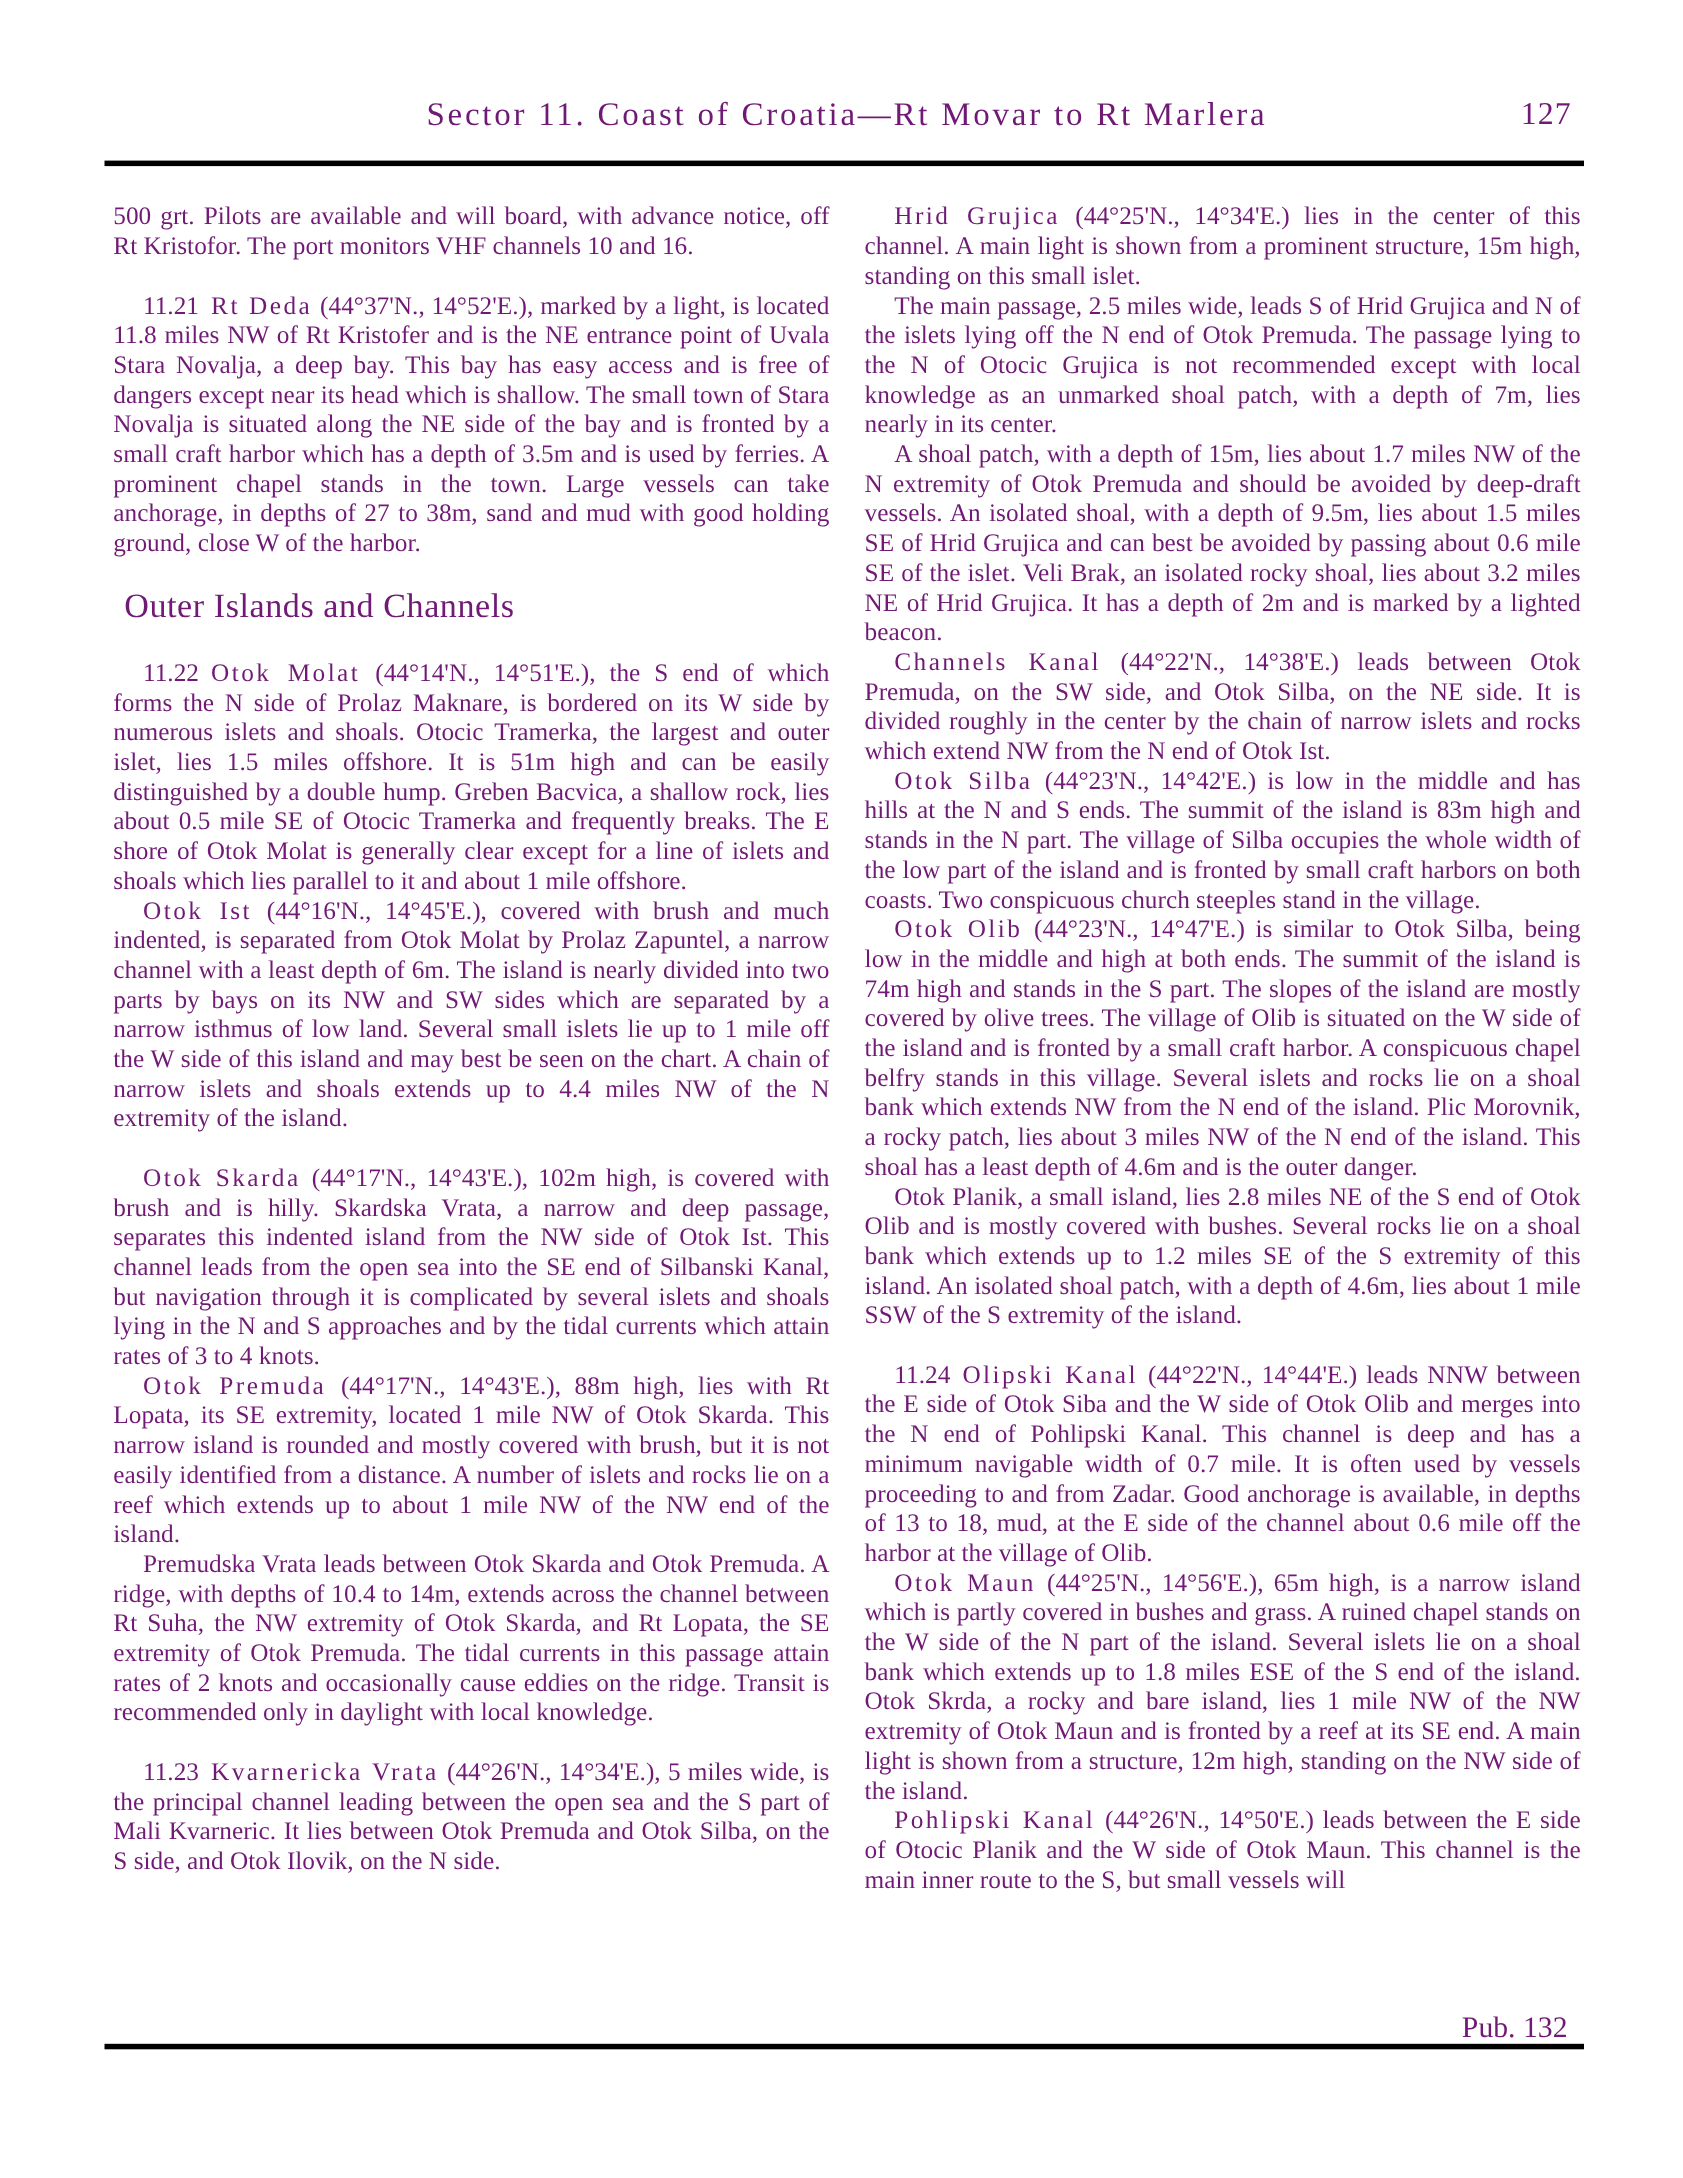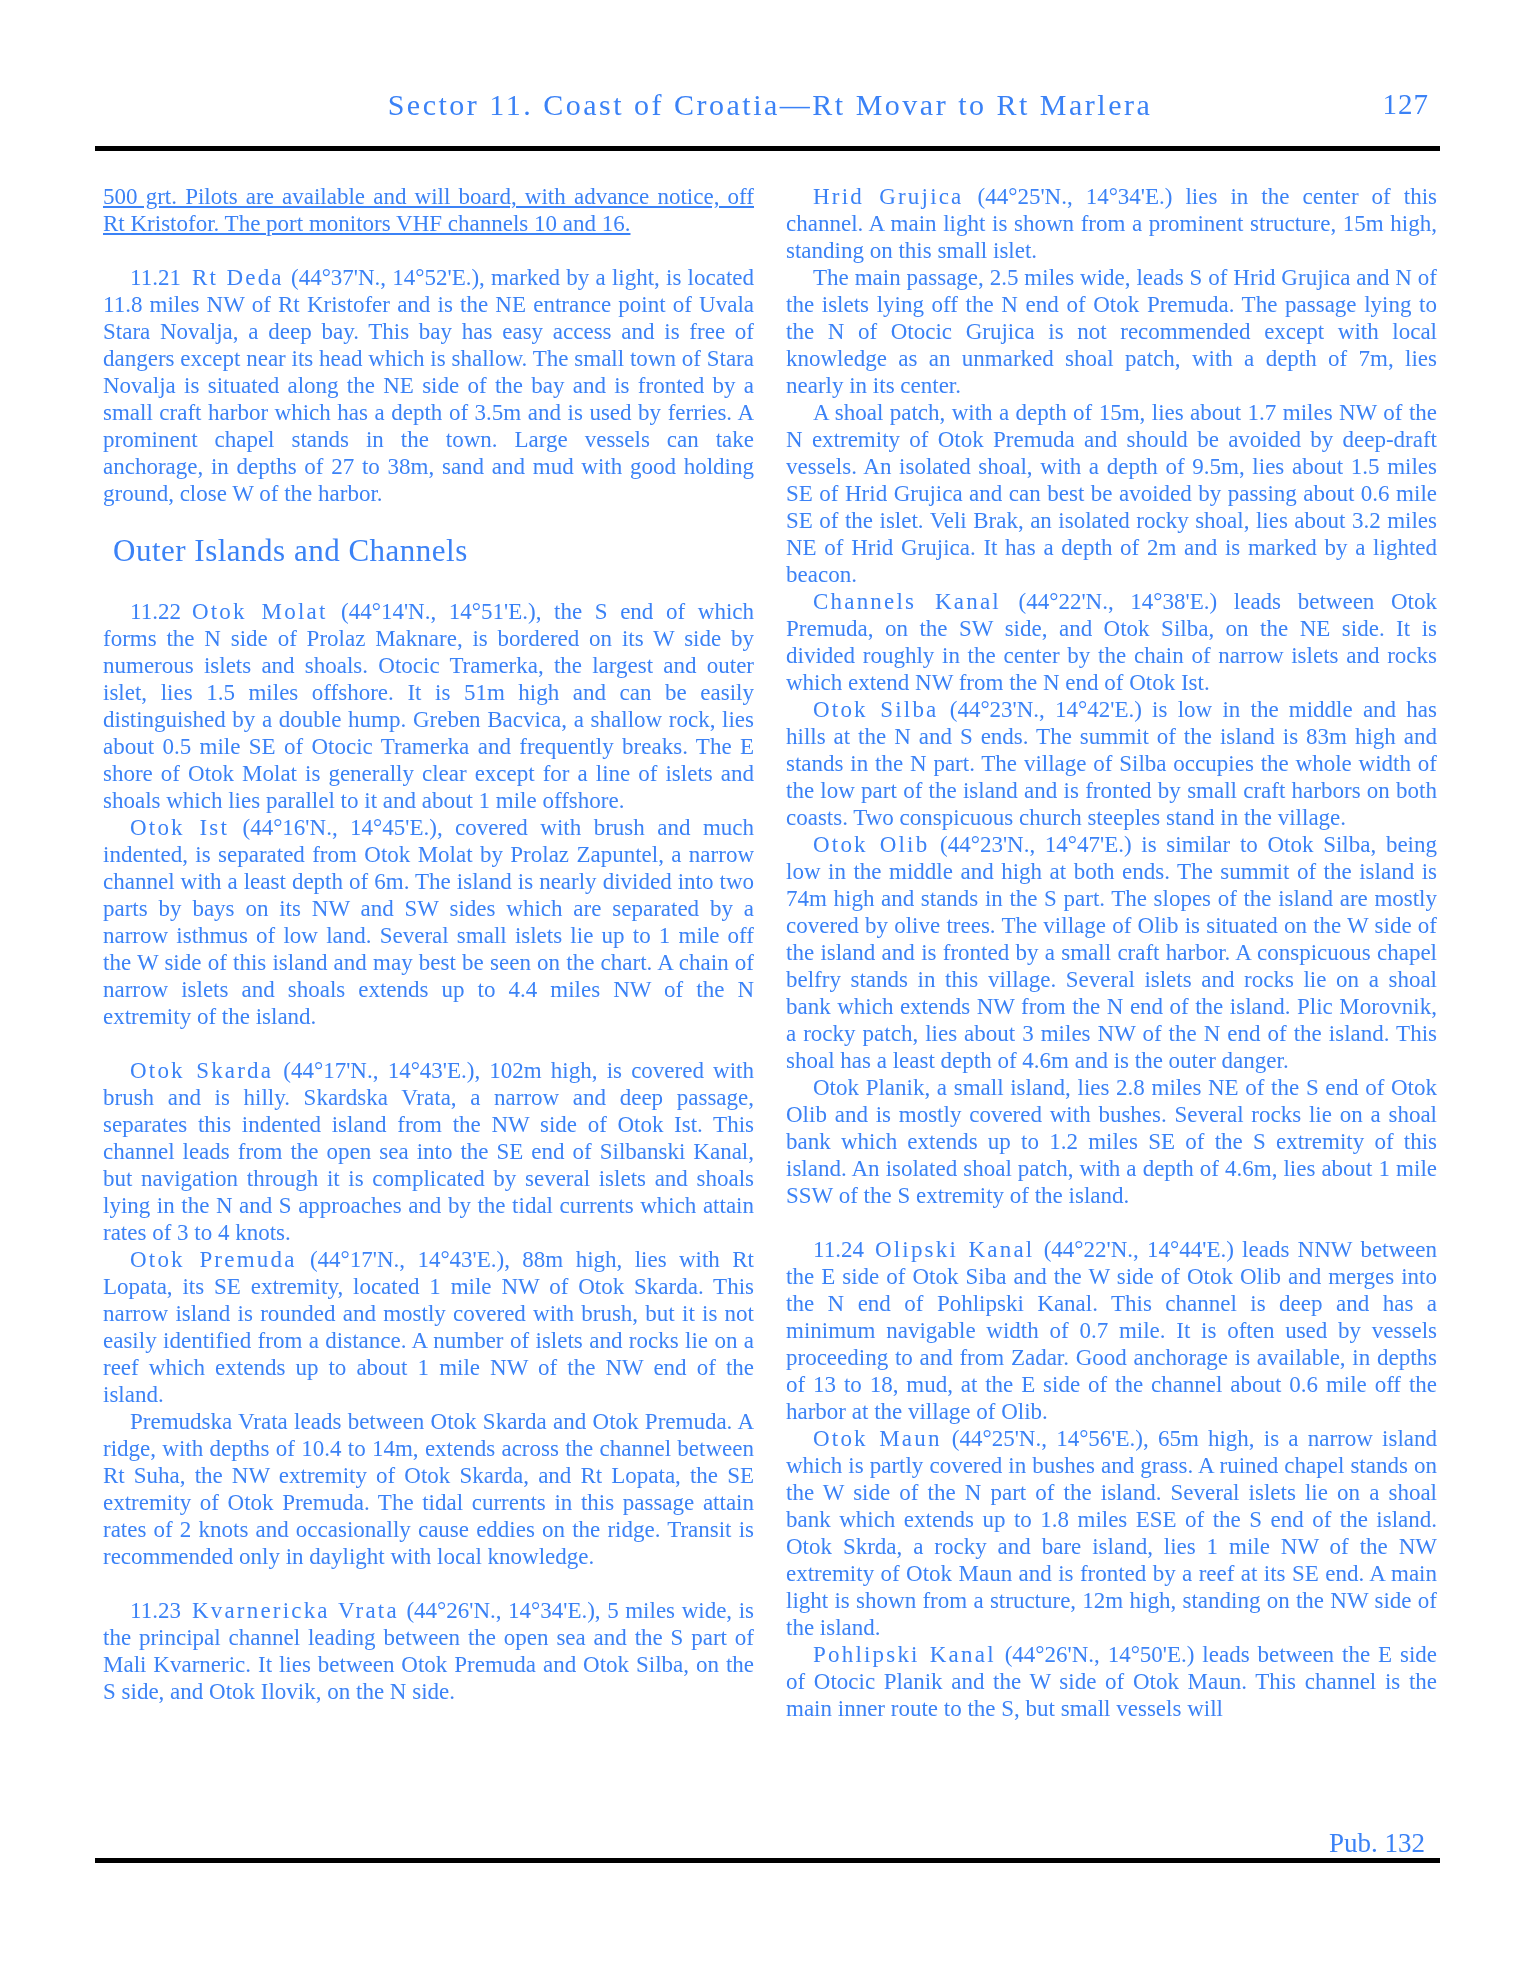--- a/index.html
+++ b/index.html
@@ -2,21 +2,21 @@
 <html><head>
 <meta charset="utf-8">
 <style>
   html, body { margin: 0; padding: 0; background: #e8e8e8; }
   .page {
     position: relative;
     width: 1530px;
     height: 1980px;
     margin: 0 auto;
     background: #ffffff;
-    color: #3b82f6;
+    color: #701a75;
     font-family: "Liberation Serif", "DejaVu Serif", serif;
     overflow: hidden;
   }
   .page-header {
     position: absolute;
     top: 88px;
     left: 103px;
     width: 1334px;
     height: 44px;
   }
@@ -56,21 +56,21 @@
     line-height: 27px;
   }
   .column {
     width: 651px;
     text-align: justify;
   }
   .para {
     margin: 0;
     text-indent: 27px;
   }
-  .para.no-indent { text-indent: 0; text-decoration: underline; }
+  .para.no-indent { text-indent: 0; }
   .para.gap { margin-top: 27px; }
   .section-heading {
     font-size: 31px;
     font-weight: normal;
     letter-spacing: 0.5px;
     text-align: left;
     margin: 27px 0 30px 10px;
     line-height: 34px;
   }
   .seg-number { margin-right: 11px; }

